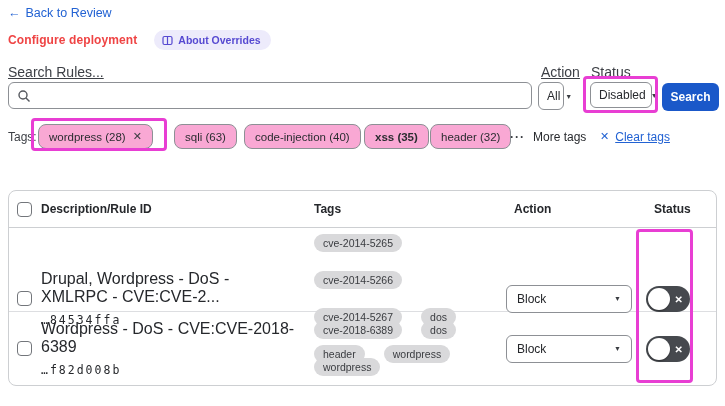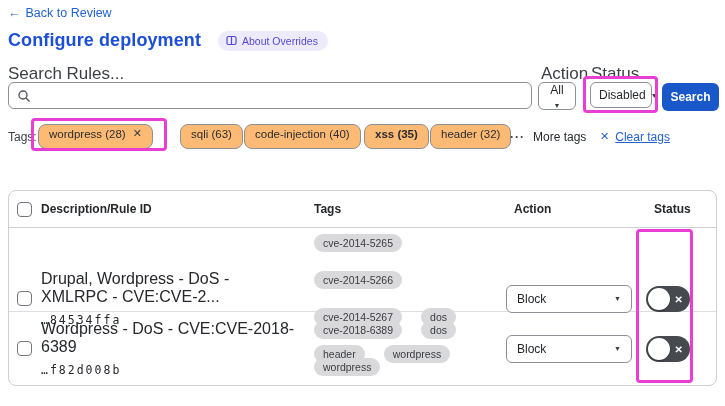--- a/index.html
+++ b/index.html
@@ -4,43 +4,43 @@
 <style>
   * { margin:0; padding:0; box-sizing:border-box; }
   html,body { background:#fff; }
   body { font-family:"Liberation Sans", sans-serif; color:#24262a; }
   .stage { position:relative; width:725px; height:406px; background:#fff; overflow:hidden; }
 
   
   .back-link { position:absolute; left:8px; top:6px; font-size:12.5px; color:#2262d3;
                text-decoration:none; display:flex; gap:5px; align-items:center; cursor:pointer; }
   .title-row { position:absolute; left:8px; top:30px; display:flex; align-items:center; gap:17px; }
-  .page-title { font-size:18px; font-weight:bold; color:#1d4ed8; letter-spacing:.1px; }
+  .page-title { font-size:12px; font-weight:bold; color:#ef4444; letter-spacing:.1px; }
   .badge { display:inline-flex; align-items:center; gap:5px; background:#edebfb; color:#5649d1;
-           font-size:10.5px; font-weight:400; padding:4px 10px 4px 8px; border-radius:10px; cursor:pointer; }
-
-  
-  .flabel { position:absolute; font-size:17px; color:#3c3f45; }
+           font-size:10.5px; font-weight:700; padding:4px 10px 4px 8px; border-radius:10px; cursor:pointer; }
+
+  
+  .flabel { position:absolute; font-size:14px; color:#3c3f45;text-decoration:underline; }
   .search-box { position:absolute; left:8px; top:82px; width:524px; height:27px;
                 border:1px solid #8d9095; border-radius:6px; background:#fff;
                 display:flex; align-items:center; padding:0 8px; gap:6px; }
   .search-box input { border:none; outline:none; flex:1; font-size:12px; font-family:"Liberation Sans",sans-serif; }
   .dd { position:absolute; background:#fff; border:1px solid #8d9095; border-radius:6px;
         display:flex; align-items:center; justify-content:space-between; padding:0 8px;
         font-size:12px; color:#27292d; cursor:pointer; gap:5px; }
   .caret { font-size:7px; color:#3a3d42; }
   .search-btn { position:absolute; left:662px; top:83px; width:57px; height:28px; background:#1a58c9;
                 color:#fff; font-size:12px; font-weight:600; border:none; border-radius:6px; cursor:pointer; }
 
   
   .tags-label { position:absolute; left:8px; top:130px; font-size:12px; color:#3c3f45; }
-  .fpill { position:absolute; top:124px; height:25px; display:inline-flex; align-items:flex-end; gap:7px;
-           border:1px solid #8d9095; border-radius:8px; background:#fdba74; padding:8px 10px;
+  .fpill { position:absolute; top:124px; height:25px; display:inline-flex; align-items:center; gap:7px;
+           border:1px solid #8d9095; border-radius:8px; background:#f9a8d4; padding:0 10px;
            font-size:11.5px; color:#2b2d31; cursor:pointer; white-space:nowrap; }
-  .fpill.p0 { left:180px; } .fpill.p1 { left:244px; } .fpill.p2 { left:364px;font-weight:bold; } .fpill.p3 { left:430px; }
+  .fpill.p0 { left:174px; } .fpill.p1 { left:244px; } .fpill.p2 { left:364px;font-weight:bold; } .fpill.p3 { left:430px; }
   .wp-pill { left:38px; }
   .pill-x { font-size:11px; color:#3a3d42; }
   .more-tags { position:absolute; left:510px; top:124px; height:25px; display:flex; align-items:center;
                gap:8px; font-size:12px; color:#27292d; cursor:pointer; }
   .dots { font-weight:bold; letter-spacing:1px; color:#3a3d42; }
   .clear-tags { position:absolute; left:600px; top:124px; height:25px; display:flex; align-items:center;
                 gap:6px; font-size:12px; color:#2262d3; cursor:pointer; }
   .clear-tags .lbl { text-decoration:underline; }
   .clear-x { font-size:11px; }
 
@@ -106,21 +106,21 @@
   <div class="search-box">
     <span>
       <svg width="14" height="14" viewBox="0 0 14 14" fill="none" stroke="#55585e" stroke-width="1.4">
         <circle cx="6" cy="6" r="4"></circle>
         <line x1="9" y1="9" x2="12.5" y2="12.5"></line>
       </svg>
     </span>
     <input type="text" placeholder="" style="">
   </div>
 
-  <div class="dd" style="left:538px; top:82px; width:38px; height:28px;flex-direction:column;">
+  <div class="dd" style="left:538px; top:82px; width:26px; height:28px;">
     <span>All</span>
     <span class="caret">▼</span>
   </div>
 
   <div class="dd" style="left:590px; top:82px; width:62px; height:26px;">
     <span>Disabled</span>
     <span class="caret">▼</span>
   </div>
 
   <button class="search-btn">Search</button>

